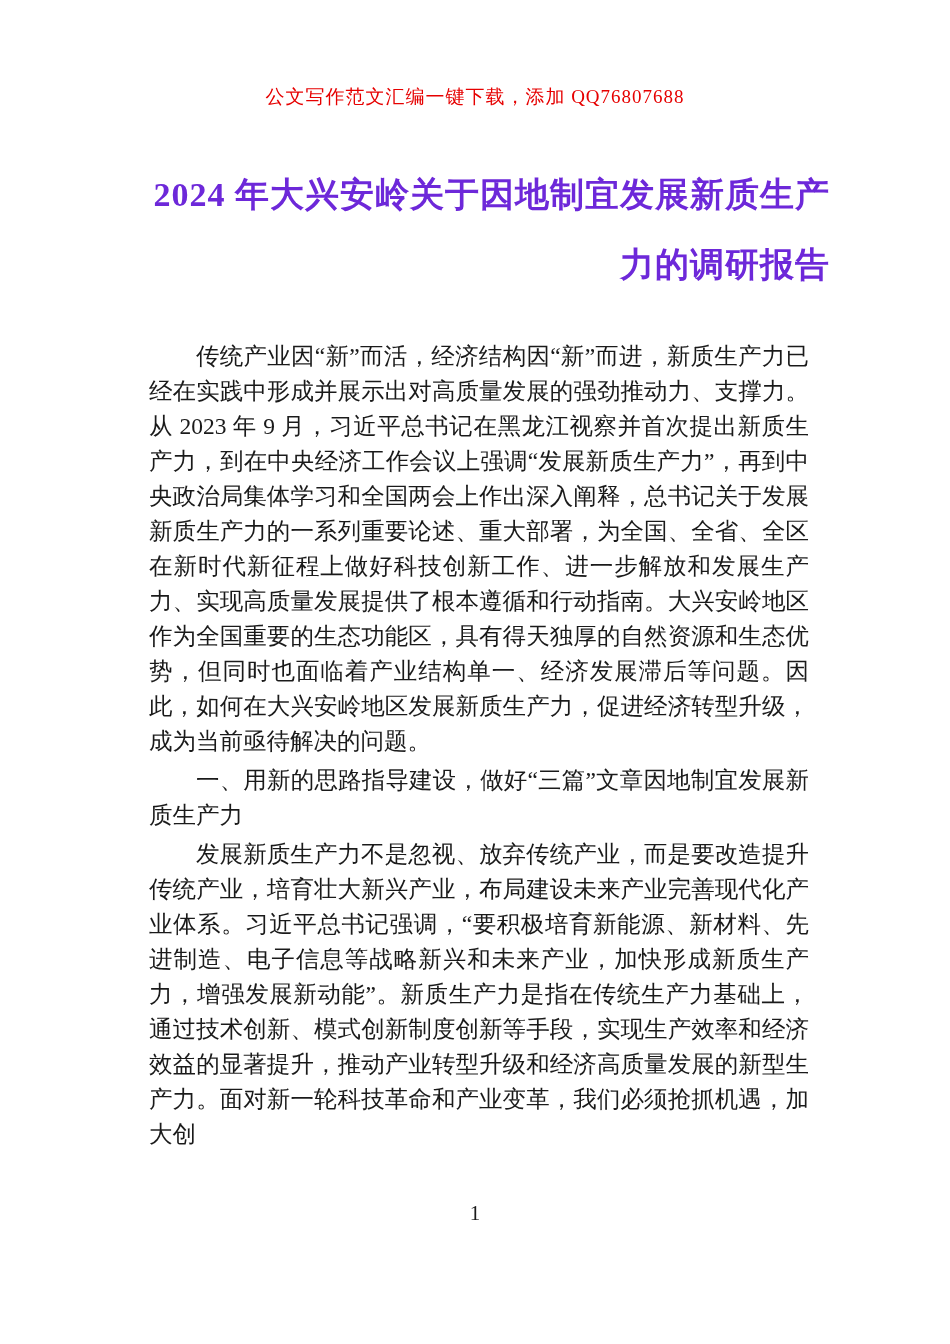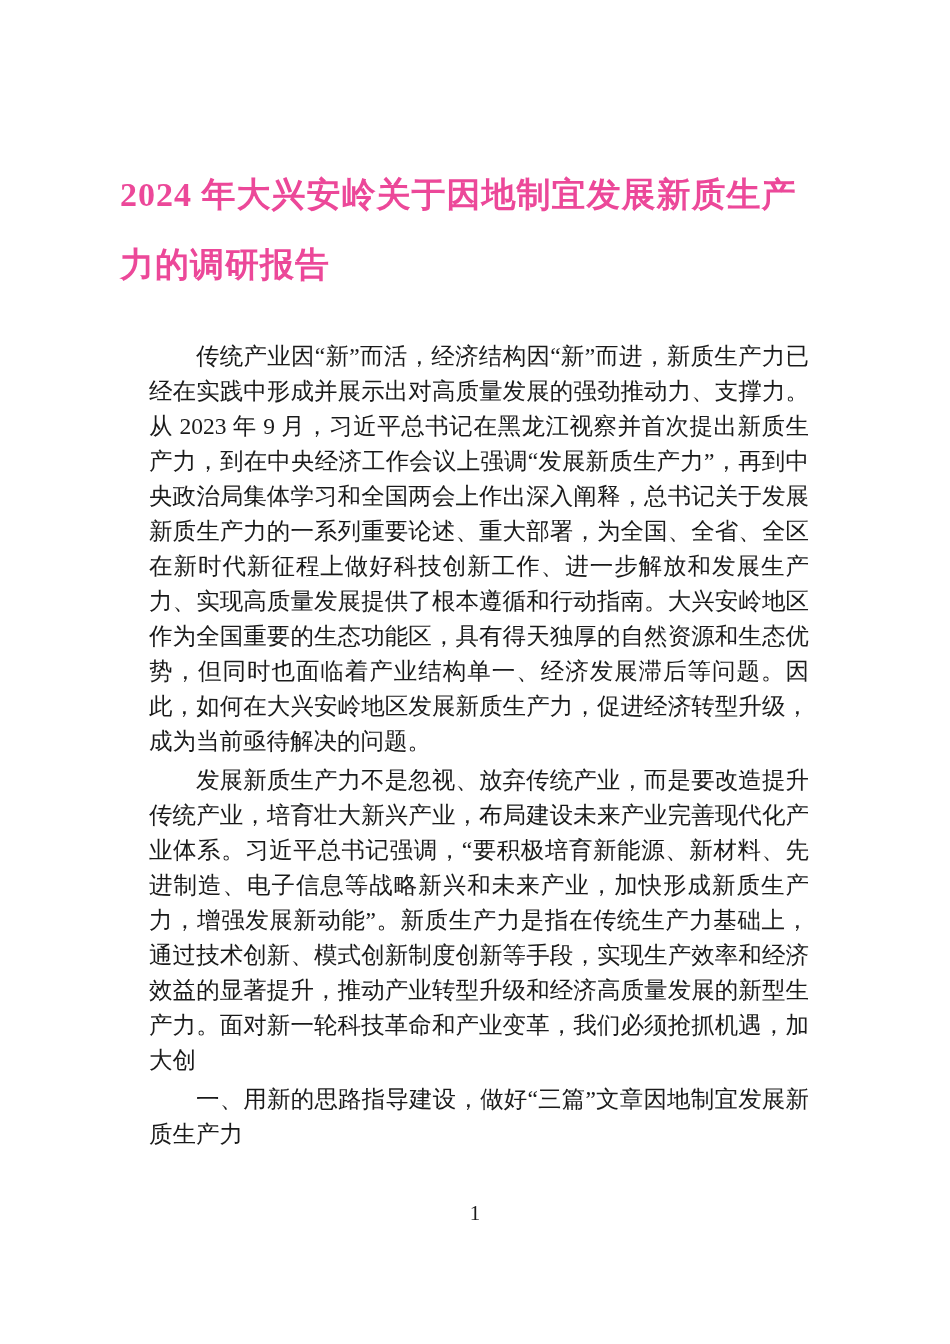--- a/index.html
+++ b/index.html
@@ -26,26 +26,26 @@
     font-size: 19px;
     letter-spacing: 1px;
     font-weight: 400;
   }
   .title {
     position: absolute;
     top: 160px;
     left: 120px;
     width: 710px;
     margin: 0;
-    text-align: left;
+    text-align: right;
     font-size: 34px;
     line-height: 70px;
     font-weight: 700;
     letter-spacing: 1px;
-    color: #ec4899;
+    color: #6d28d9;
   }
   .body-text {
     position: absolute;
     top: 335px;
     left: 145px;
     width: 668px;
     font-size: 23.5px;
     line-height: 35px;
     text-align: justify;
     color: #1a1a1a;
@@ -63,24 +63,25 @@
     text-align: center;
     font-size: 21px;
     color: #1a1a1a;
   }
 </style>
 </head>
 <body>
 
 <div class="page">
 
+  <div class="header-notice" style="color:#e60000;">公文写作范文汇编一键下载，添加 QQ76807688</div>
 
   <h1 class="title">2024 年大兴安岭关于因地制宜发展新质生产力的调研报告</h1>
 
   <div class="body-text">
     <p class="para">传统产业因“新”而活，经济结构因“新”而进，新质生产力已经在实践中形成并展示出对高质量发展的强劲推动力、支撑力。从 2023 年 9 月，习近平总书记在黑龙江视察并首次提出新质生产力，到在中央经济工作会议上强调“发展新质生产力”，再到中央政治局集体学习和全国两会上作出深入阐释，总书记关于发展新质生产力的一系列重要论述、重大部署，为全国、全省、全区在新时代新征程上做好科技创新工作、进一步解放和发展生产力、实现高质量发展提供了根本遵循和行动指南。大兴安岭地区作为全国重要的生态功能区，具有得天独厚的自然资源和生态优势，但同时也面临着产业结构单一、经济发展滞后等问题。因此，如何在大兴安岭地区发展新质生产力，促进经济转型升级，成为当前亟待解决的问题。</p>
+    <p class="para">一、用新的思路指导建设，做好“三篇”文章因地制宜发展新质生产力</p>
     <p class="para">发展新质生产力不是忽视、放弃传统产业，而是要改造提升传统产业，培育壮大新兴产业，布局建设未来产业完善现代化产业体系。习近平总书记强调，“要积极培育新能源、新材料、先进制造、电子信息等战略新兴和未来产业，加快形成新质生产力，增强发展新动能”。新质生产力是指在传统生产力基础上，通过技术创新、模式创新制度创新等手段，实现生产效率和经济效益的显著提升，推动产业转型升级和经济高质量发展的新型生产力。面对新一轮科技革命和产业变革，我们必须抢抓机遇，加大创</p>
-    <p class="para">一、用新的思路指导建设，做好“三篇”文章因地制宜发展新质生产力</p>
   </div>
 
   <div class="page-number">1</div>
 
 </div>
 
 </body></html>

